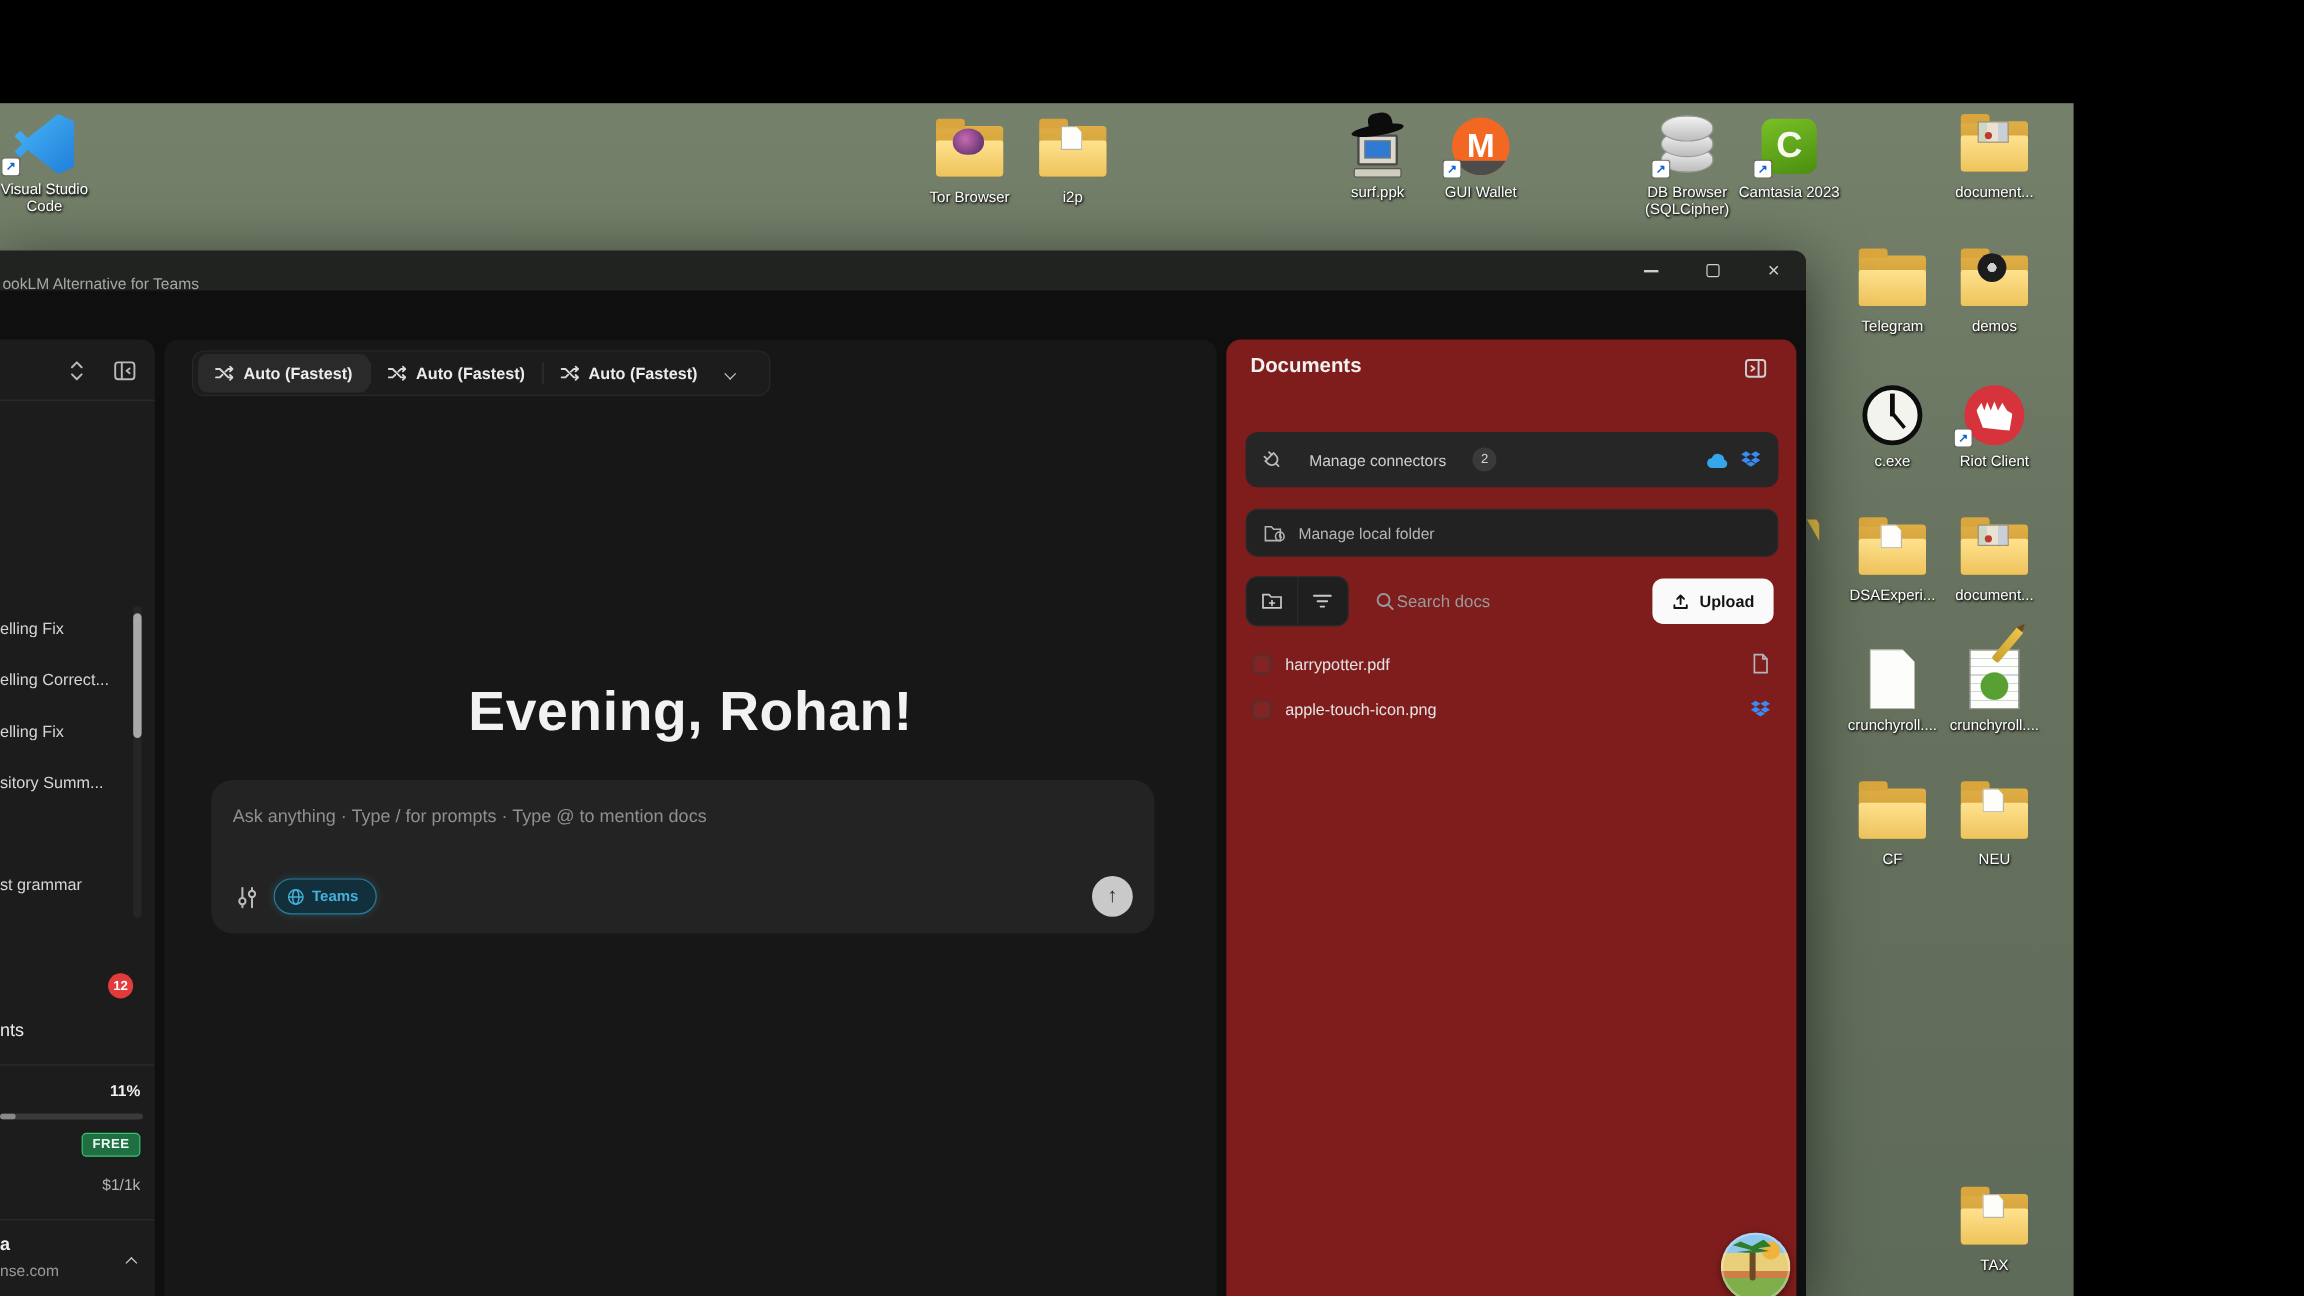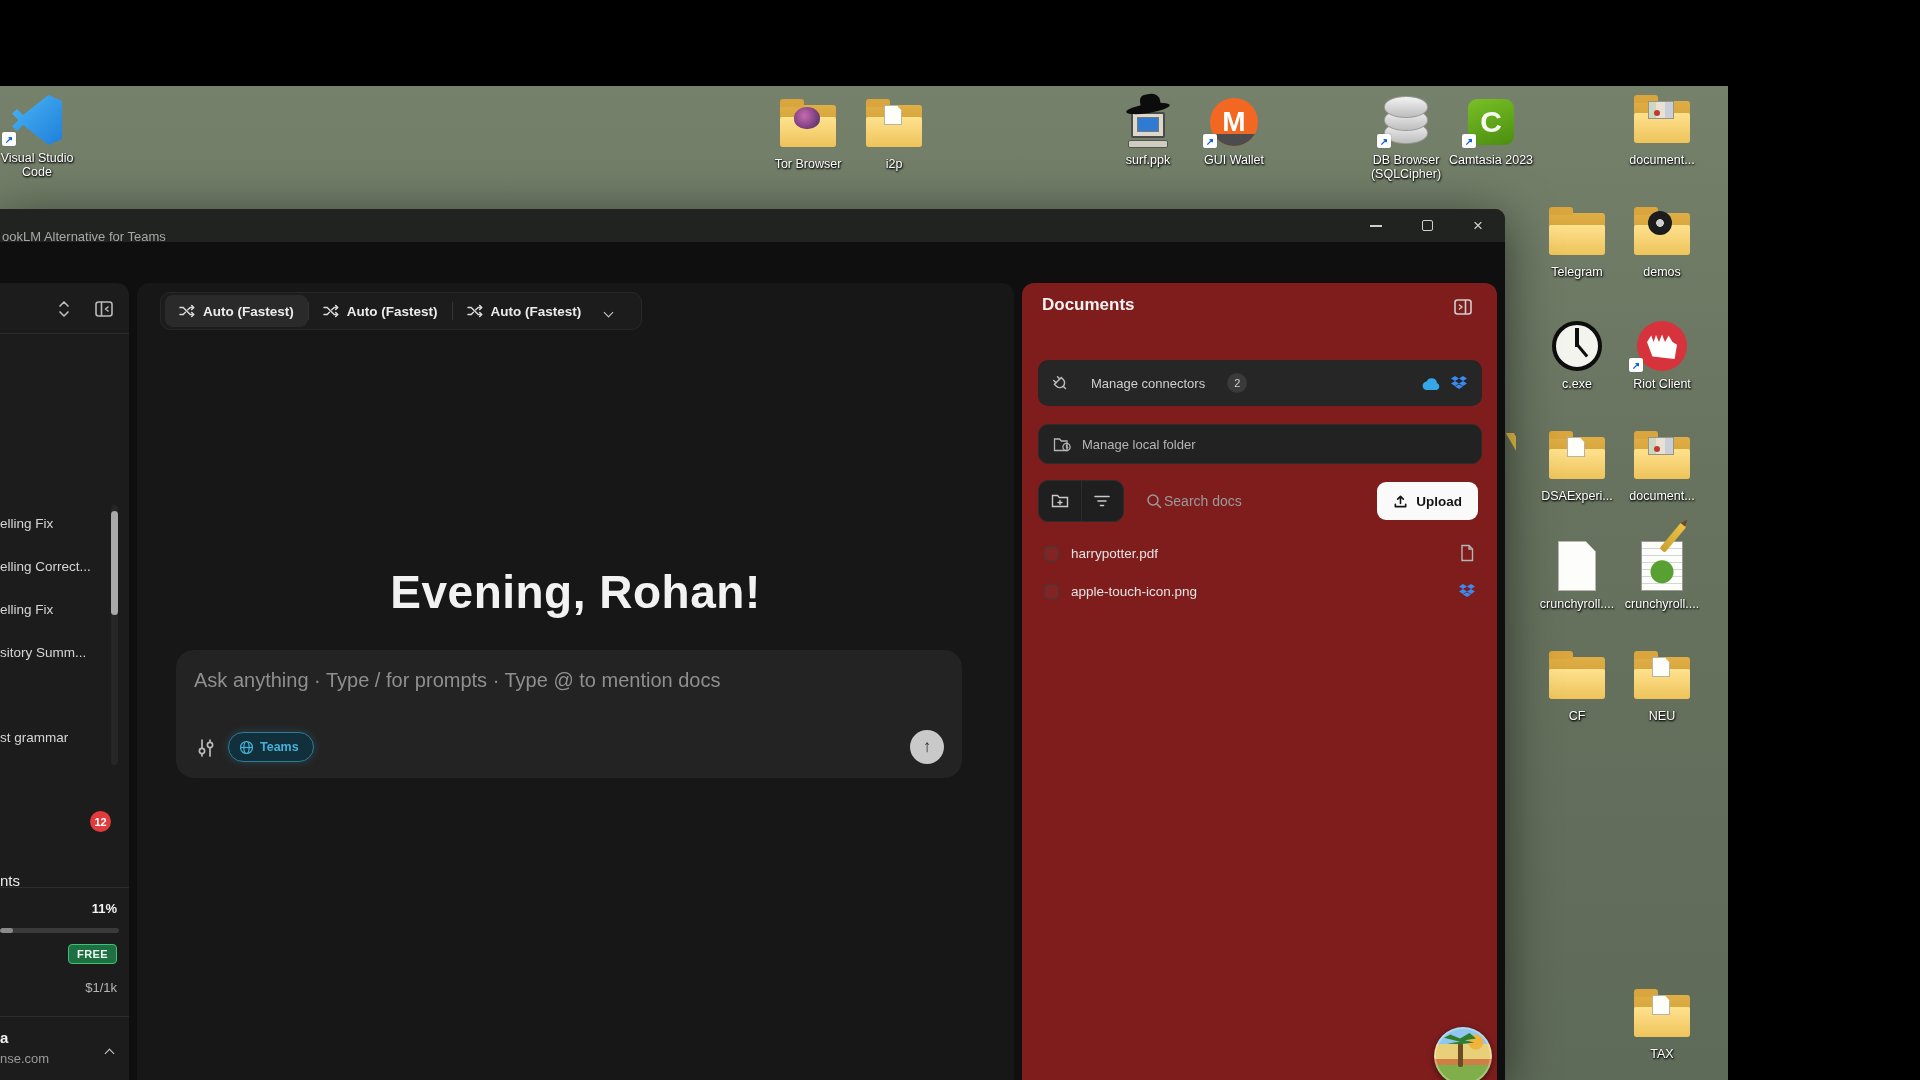--- a/index.html
+++ b/index.html
@@ -79,21 +79,21 @@
   
   #sidebar{position:absolute;left:0;top:74px;width:129px;height:797px;background:#1c1c1c;border-radius:0 12px 0 0;}
   #sidebar .toprow{position:absolute;left:0;top:14px;width:100%;height:30px;}
   .sideicon{position:absolute;width:24px;height:24px;color:#b9b9b9;display:flex;align-items:center;justify-content:center;}
   #sidebar .divider{position:absolute;left:0;width:100%;height:1px;background:#2d2d2d;}
   .sitem{position:absolute;left:0;width:108px;font-size:13.5px;color:#d6d6d6;white-space:nowrap;overflow:hidden;}
   #sb-scrolltrack{position:absolute;left:111px;top:222px;width:7px;height:260px;background:#262626;border-radius:4px;}
   #sb-scrollthumb{position:absolute;left:0;top:6px;width:7px;height:104px;background:#a9a9a9;border-radius:4px;}
   .badge-red{position:absolute;right:18px;top:528px;width:21px;height:21px;border-radius:50%;background:#e23b3b;
     color:#fff;font-size:11px;font-weight:bold;display:flex;align-items:center;justify-content:center;}
-  .sb-nts{position:absolute;left:0;top:589px;font-size:15px;color:#eaeaea;}
+  .sb-nts{position:absolute;left:0;top:567px;font-size:15px;color:#eaeaea;}
   .sb-pct{position:absolute;right:12px;top:618px;font-size:13px;font-weight:bold;color:#f2f2f2;}
   .sb-bar{position:absolute;left:0;right:10px;top:645px;height:5px;border-radius:3px;background:#3a3a3a;overflow:hidden;}
   .sb-bar .fill{height:100%;width:11%;background:#8a8a8a;border-radius:3px;}
   .badge-free{position:absolute;right:12px;top:661px;padding:3px 8px;border-radius:4px;background:#1f6f43;
     border:1px solid #39c472;color:#eafbf1;font-size:11px;font-weight:bold;letter-spacing:.4px;}
   .sb-price{position:absolute;right:12px;top:697px;font-size:13px;color:#b5b5b5;}
   .sb-name{position:absolute;left:0;top:746px;font-size:15px;font-weight:bold;color:#f1f1f1;}
   .sb-mail{position:absolute;left:0;top:768px;font-size:13px;color:#9a9a9a;}
   .sb-chev{position:absolute;right:16px;top:760px;}
 
@@ -104,21 +104,21 @@
   #main{position:absolute;left:137px;top:74px;width:877px;height:797px;background:#171717;border-radius:12px 12px 0 0;}
   #tabbar{position:absolute;left:23px;top:9px;width:482px;height:38px;background:#1c1c1c;border:1px solid #282828;
     border-radius:10px;display:flex;align-items:center;padding:0 4px;}
   .tabseg{height:30px;display:flex;align-items:center;gap:8px;padding:16px 14px;border-radius:8px;color:#ececec;
     font-size:13.5px;font-weight:bold;white-space:nowrap;}
   .tabseg.sel{background:#2a2a2a;}
   .tabsep{width:1px;height:18px;background:#333;}
   #greeting{position:absolute;left:0;top:282px;width:100%;text-align:center;font-size:46px;font-weight:600;color:#f2f2f2;letter-spacing:.5px;}
   #inputcard{position:absolute;left:39px;top:367px;width:786px;height:128px;background:#232323;border-radius:18px;}
   #askinput{position:absolute;left:16px;top:16px;width:700px;height:28px;background:transparent;border:none;outline:none;
-    color:#eab308;font-size:20px;}
+    color:#eab308;font-size:15px;}
   #askinput::placeholder{color:#8f8f8f;}
   #tuneicon{position:absolute;left:20px;top:88px;width:20px;height:20px;color:#b9b9b9;}
   #searchpill{position:absolute;left:52px;top:82px;height:30px;padding:0 14px 0 10px;border-radius:16px;
     display:flex;align-items:center;gap:6px;background:#12303c;border:1.5px solid #2c7b97;color:#45b1d8;
     font-size:12.5px;font-weight:bold;box-shadow:0 0 8px rgba(60,170,210,.25);}
   #sendbtn{position:absolute;right:18px;top:80px;width:34px;height:34px;border-radius:50%;background:#c9c9c9;
     display:flex;align-items:center;justify-content:center;color:#2a2a2a;font-size:17px;font-weight:bold;}
 
   
   #docs{position:absolute;left:1022px;top:74px;width:475px;height:797px;background:#7f1d1d;border-radius:12px 12px 0 0;}

